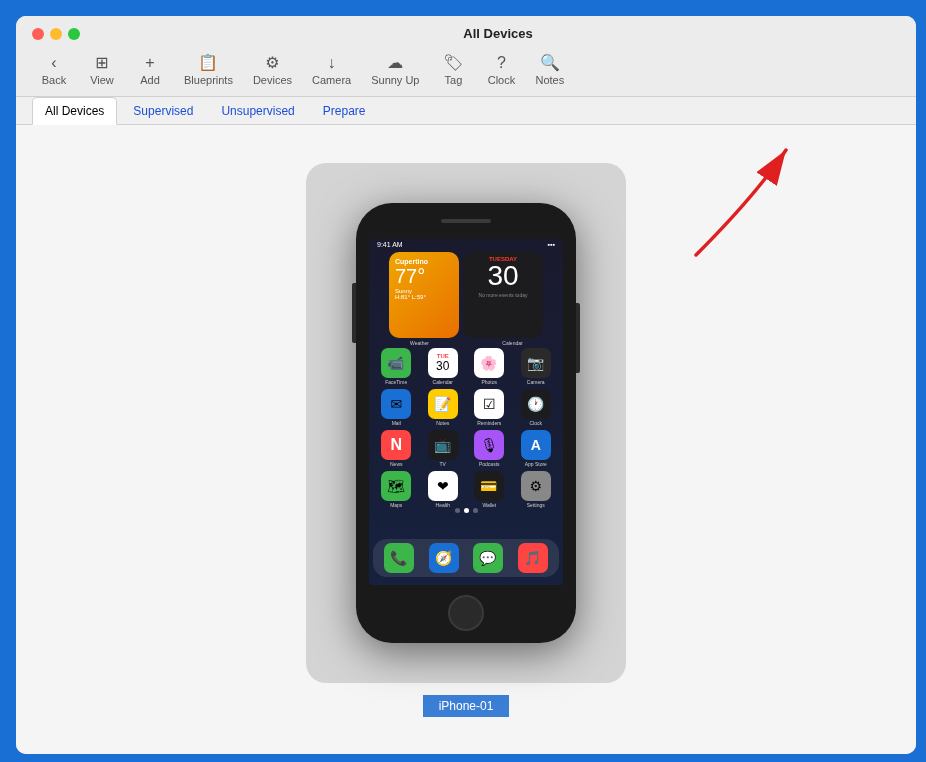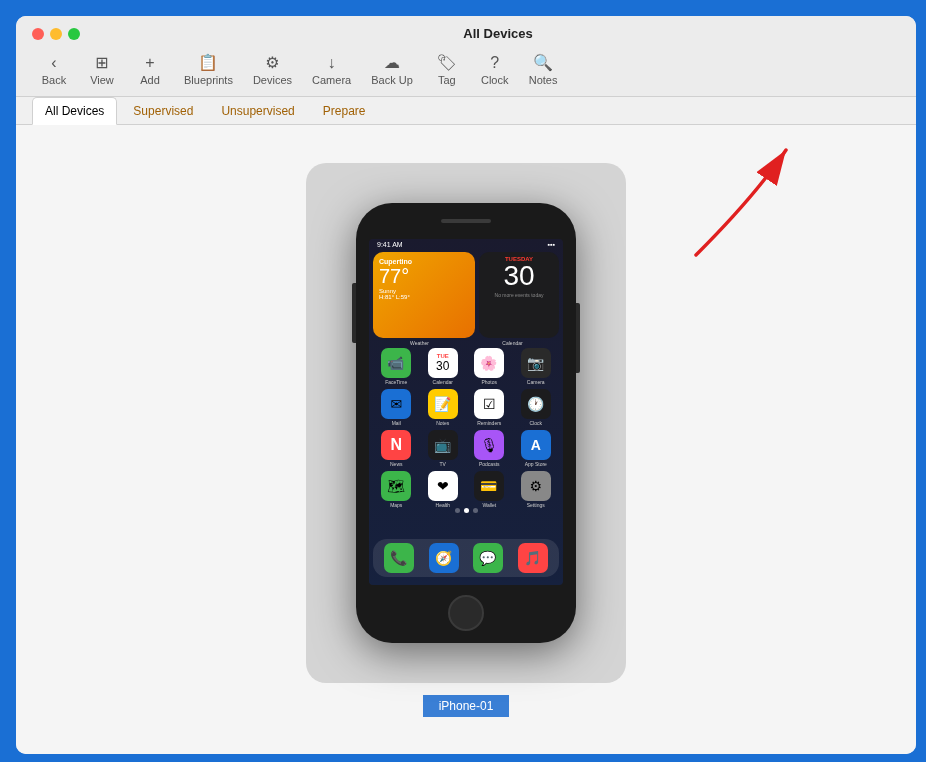--- a/index.html
+++ b/index.html
@@ -86,21 +86,21 @@
       background: #f0f0f0;
       border-bottom: 1px solid #d0d0d0;
       display: flex;
       align-items: center;
       padding: 0 16px;
       gap: 4px;
     }
     .tab {
       padding: 6px 12px;
       font-size: 12px;
-      color: #a16207;
+      color: #1d4ed8;
       cursor: pointer;
       border-radius: 5px 5px 0 0;
     }
     .tab.active {
       background: #fff;
       border: 1px solid #d0d0d0;
       border-bottom: 1px solid #fff;
       font-weight: 500;
       color: #000;
       margin-bottom: -1px;
@@ -213,21 +213,21 @@
       justify-content: space-between;
       align-items: center;
       padding: 2px 8px;
       font-size: 7px;
       color: #fff;
     }
     
     .widgets-row {
       display: flex;
       gap: 4px;
-      padding: 2px 4px;
+      padding: 2px 20px;
       height: 90px;
     }
     .weather-widget {
       background: linear-gradient(135deg, #f0a500, #e87000);
       border-radius: 10px;
       flex: 1;
       padding: 6px;
       color: #fff;
       font-size: 7px;
     }
@@ -369,21 +369,21 @@
       <div class="toolbar-item">
         <span class="toolbar-icon">⚙</span>
         <span class="toolbar-label">Devices</span>
       </div>
       <div class="toolbar-item">
         <span class="toolbar-icon">↓</span>
         <span class="toolbar-label">Camera</span>
       </div>
       <div class="toolbar-item">
         <span class="toolbar-icon">☁</span>
-        <span class="toolbar-label">Back Up</span>
+        <span class="toolbar-label">Sunny Up</span>
       </div>
       <div class="toolbar-item">
         <span class="toolbar-icon">🏷</span>
         <span class="toolbar-label">Tag</span>
       </div>
       <div class="toolbar-item">
         <span class="toolbar-icon">?</span>
         <span class="toolbar-label">Clock</span>
       </div>
       <div class="toolbar-item">

